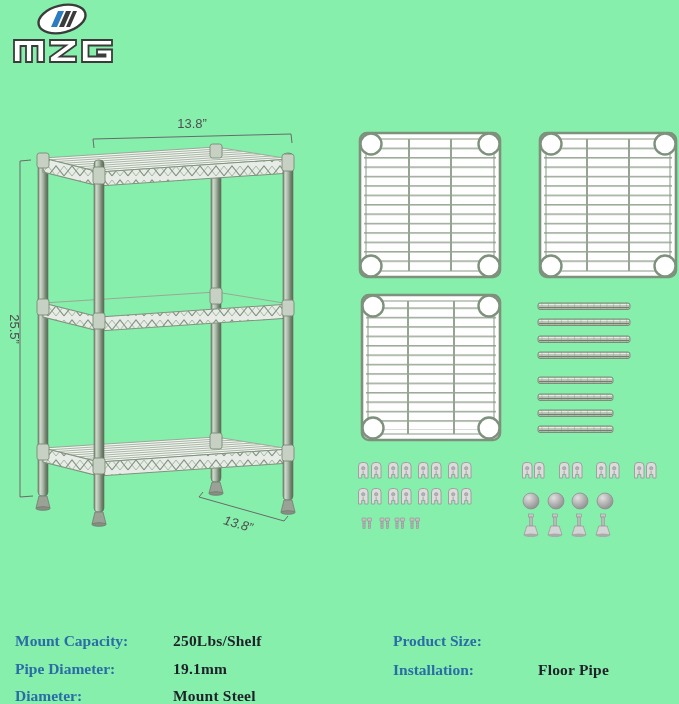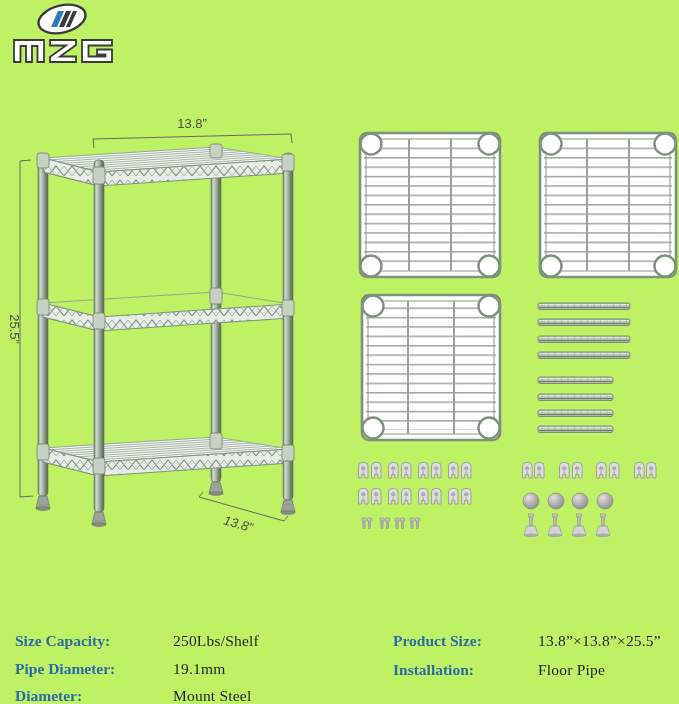--- a/index.html
+++ b/index.html
@@ -1,20 +1,20 @@
 <!DOCTYPE html>
 <html><head>
 <meta charset="utf-8">
 <style>
   html,body{margin:0;padding:0;background:#ffffff;}
-  .canvas{position:relative;width:679px;height:704px;background:#bef264;overflow:hidden;
+  .canvas{position:relative;width:679px;height:704px;background:#86efac;overflow:hidden;
           font-family:"Liberation Serif",serif;}
   .abs{position:absolute;}
   .spec-label{position:absolute;color:#2a6da6;font-weight:700;font-size:15.5px;white-space:nowrap;}
-  .spec-value{position:absolute;color:#1f2228;font-weight:400;font-size:15.5px;white-space:nowrap;letter-spacing:.2px;}
+  .spec-value{position:absolute;color:#1f2228;font-weight:700;font-size:15.5px;white-space:nowrap;letter-spacing:.2px;}
   svg{display:block;}
   .dimtext{font-family:"Liberation Sans",sans-serif;fill:#4f4f4f;font-size:13px;}
 </style>
 </head>
 <body>
 
 <div class="canvas">
 
   <svg class="abs" style="left:8px;top:2px" width="118" height="64" viewBox="0 0 118 64">
     <g>
@@ -317,28 +317,27 @@
     </g>
 
     <g>
       <use href="#footShape" x="191" y="404"></use>
         <use href="#footShape" x="215" y="404"></use>
       <use href="#footShape" x="239" y="404"></use>
         <use href="#footShape" x="263" y="404"></use>
     </g>
   </svg>
 
-  <div class="spec-label" style="left:15px;top:632px">Size Capacity:</div>
+  <div class="spec-label" style="left:15px;top:632px">Mount Capacity:</div>
   <div class="spec-value" style="left:173px;top:632px">250Lbs/Shelf</div>
 
   <div class="spec-label" style="left:15px;top:660px">Pipe Diameter:</div>
   <div class="spec-value" style="left:173px;top:660px">19.1mm</div>
 
   <div class="spec-label" style="left:15px;top:687px">Diameter:</div>
   <div class="spec-value" style="left:173px;top:687px">Mount Steel</div>
 
   <div class="spec-label" style="left:393px;top:632px">Product Size:</div>
-  <div class="spec-value" style="left:538px;top:632px">13.8”×13.8”×25.5”</div>
 
   <div class="spec-label" style="left:393px;top:661px">Installation:</div>
   <div class="spec-value" style="left:538px;top:661px">Floor Pipe</div>
 
 </div>
 
 </body></html>

